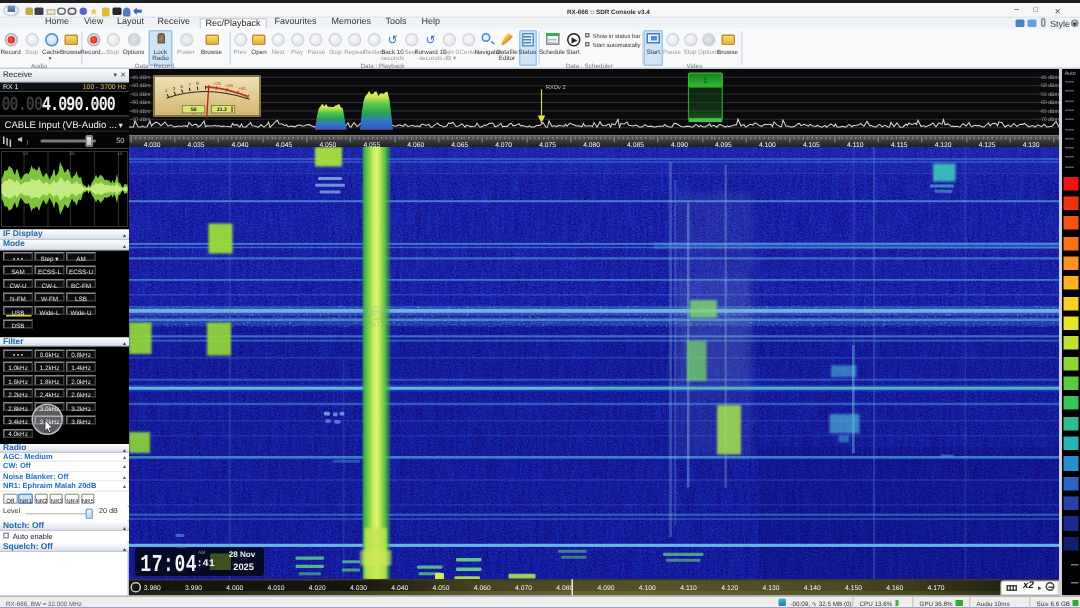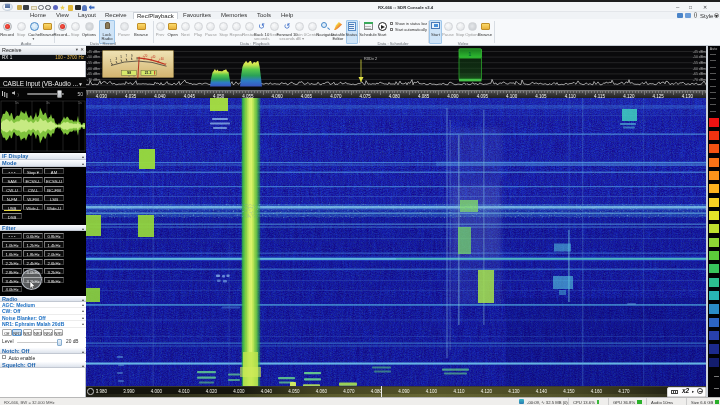--- a/index.html
+++ b/index.html
@@ -157,20 +157,24 @@
 
 <div class="abs" style="left:0;top:46px;width:86px;height:351px;background:#fff;border-right:1px solid #b8bdc4;">
     <div class="abs" style="left:0;top:0;width:86px;height:8.5px;background:linear-gradient(#fbfcfd,#dce1e8);border-bottom:1px solid #c2c8d0;">
       <span style="position:absolute;left:2px;top:1.2px;font-size:5.4px;color:#222;">Receive</span>
       <span style="position:absolute;right:8px;top:1px;font-size:4.5px;color:#444;">▾</span>
       <span style="position:absolute;right:2px;top:1px;font-size:4.5px;color:#444;">✕</span>
     </div>
     <div class="abs" style="left:0;top:8.5px;width:86px;height:6px;background:#0d1014;">
       <span style="position:absolute;left:2px;top:0.8px;font-size:4.6px;color:#eee;">RX 1</span>
       <span style="position:absolute;right:2px;top:0.8px;font-size:4.6px;color:#e8b84b;">100 - 3700 Hz</span>
+    </div>
+    <div class="abs" style="left:0;top:14.5px;width:86px;height:16.5px;background:#000;font-family:'Liberation Mono',monospace;font-weight:bold;font-size:10px;letter-spacing:-0.6px;">
+      <span style="position:absolute;left:1px;top:3px;transform:scaleY(1.35);transform-origin:top;color:#3d3d3d;">00.00</span>
+      <span style="position:absolute;left:28px;top:3px;transform:scaleY(1.35);transform-origin:top;color:#f2f2f2;">4.090.000</span>
     </div>
     <div class="abs" style="left:0;top:31px;width:86px;height:10.5px;background:#0a0a0a;border-top:1px solid #2a2a2a;border-bottom:1px solid #222;">
       <span style="position:absolute;left:3px;top:2px;font-size:6.4px;color:#f0f0f0;">CABLE Input (VB-Audio ...</span>
       <span style="position:absolute;right:3px;top:2.5px;font-size:5px;color:#ddd;">▼</span>
     </div>
     <div class="abs" style="left:0;top:41.5px;width:86px;height:11.5px;background:#050505;">
 <div style="position:absolute;left:2px;top:3px;width:1.4px;height:5px;background:#c8c8c8;box-shadow:2.2px 1px 0 #c8c8c8,4.4px 2px 0 #c8c8c8;"></div>
 <div style="position:absolute;left:12px;top:3.5px;width:3px;height:4px;background:#c0c0c0;clip-path:polygon(0 30%,40% 30%,100% 0,100% 100%,40% 70%,0 70%);"></div>
 <div style="position:absolute;left:17.5px;top:4px;font-size:4px;color:#888;">)</div>
 <div style="position:absolute;left:27px;top:5.5px;width:37px;height:1.6px;background:#7a7a7a;border-radius:1px;"></div>
@@ -805,20 +809,28 @@
         <rect x="130" y="176.5" width="4" height="2.5" fill="#88b4ec" opacity="0.8" rx="0.8"></rect>
         <rect x="136" y="177" width="3" height="2.5" fill="#88b4ec" opacity="0.7" rx="0.8"></rect>
         <rect x="140.5" y="176.5" width="3" height="2.5" fill="#88b4ec" opacity="0.75" rx="0.8"></rect>
         <rect x="131" y="181.5" width="3.5" height="2.5" fill="#7aa8e4" opacity="0.6" rx="0.8"></rect>
         <rect x="137" y="182" width="4" height="2.5" fill="#7aa8e4" opacity="0.65" rx="0.8"></rect>
 
 <rect x="157" y="254" width="15" height="34" fill="#c2e850" opacity="0.8" filter="url(#b1)"></rect>
 <rect x="154" y="269" width="21" height="10" fill="#d2ec5a" opacity="0.6" filter="url(#b1)"></rect>
 
 </svg>
+      <div style="position:absolute;left:4px;top:266.5px;width:86px;height:19.5px;background:rgba(4,6,10,0.82);border-radius:2px;">
+<div style="position:absolute;left:50px;top:4px;width:14px;height:11.5px;background:#4a5c1e;opacity:0.85;border-radius:1px;"></div>
+<span style="position:absolute;left:3.5px;top:2.5px;font-family:'Liberation Mono',monospace;font-size:12px;font-weight:bold;color:#f4f4f4;letter-spacing:0.4px;display:inline-block;transform:scaleY(1.35);transform-origin:top;">17:04</span>
+<span style="position:absolute;left:41px;top:7px;font-family:'Liberation Mono',monospace;font-size:6.8px;font-weight:bold;color:#f0f0f0;">:41</span>
+<span style="position:absolute;left:42px;top:1px;font-size:3.2px;color:#999;">AM</span>
+<span style="position:absolute;left:62.5px;top:2.5px;font-size:5.4px;font-weight:bold;color:#f2f2f2;">28 Nov</span>
+<span style="position:absolute;left:65.5px;top:10px;font-size:6.2px;font-weight:bold;color:#f2f2f2;">2025</span>
+</div>
     </div>
     <div class="abs" style="left:0;top:340px;width:621px;height:11px;background:#15150e;overflow:hidden;">
 <div style="position:absolute;left:150px;top:0;width:440px;height:11px;background:linear-gradient(90deg,rgba(80,80,38,0) 0%,rgba(82,82,40,0.75) 18%,rgba(96,96,46,0.85) 45%,rgba(86,86,42,0.8) 75%,rgba(60,60,30,0.3) 100%);"></div>
 <div style="position:absolute;left:0;top:8px;width:621px;height:3px;background:linear-gradient(90deg,#23231a 0%,#62622f 30%,#70703a 55%,#50502a 85%,#2a2a1c 100%);opacity:0.65;"></div>
 <div style="position:absolute;left:0;top:0;width:621px;height:1px;background:#3a3a30;"></div>
 <div style="position:absolute;left:1px;top:2px;width:6.5px;height:6.5px;border-radius:50%;border:1px solid #c8c8c8;"></div>
 <div style="position:absolute;left:295px;top:0;width:1.2px;height:11px;background:#e8e8e8;"></div>
 <div style="position:absolute;left:0;top:0;width:621px;height:11px;font-size:4.5px;">
         <div style="position:absolute;left:4.5px;top:2.8px;width:22px;text-align:center;color:#f7f7ec;">3.980</div>
         <div style="position:absolute;left:32.0px;top:2.8px;width:22px;text-align:center;color:#f7f7ec;">3.990</div>

